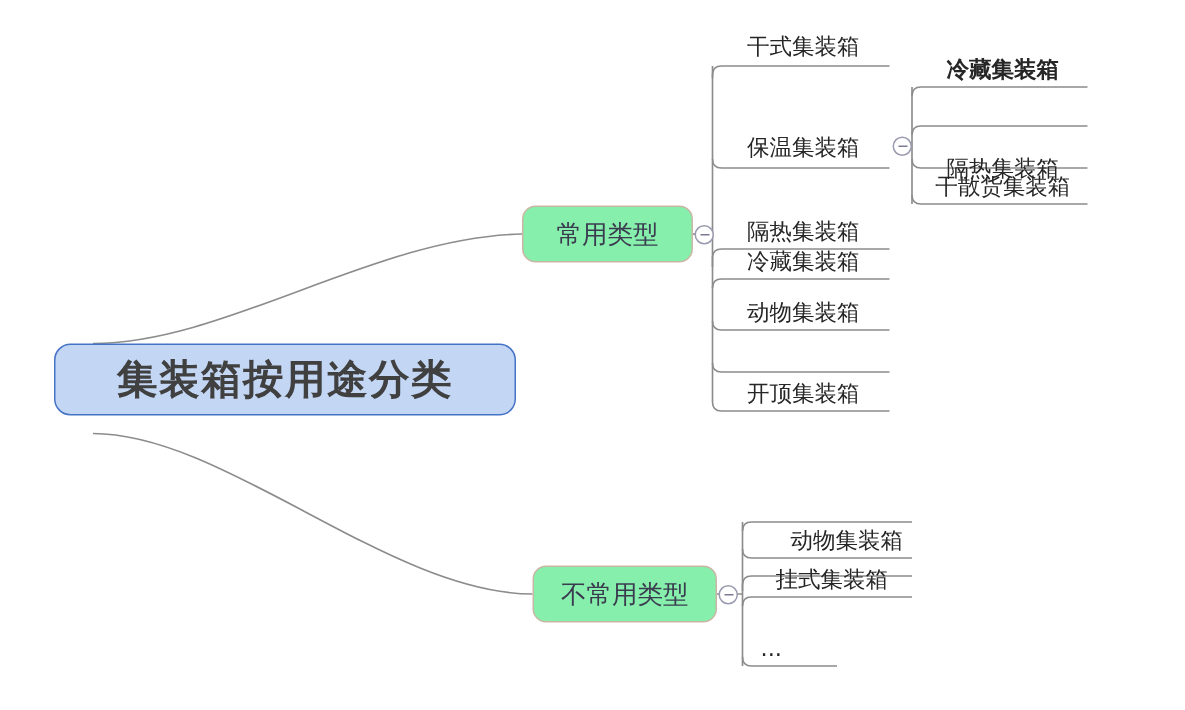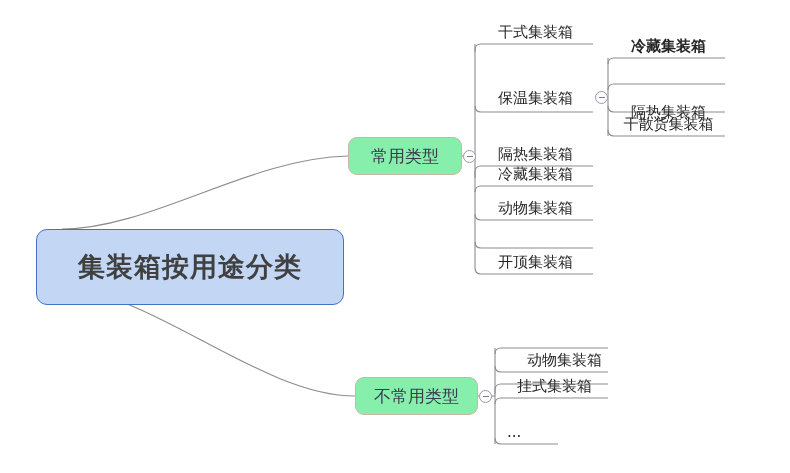--- a/index.html
+++ b/index.html
@@ -23,21 +23,21 @@
     height: 473px;
     pointer-events: none;
   }
 
   
   .root-node {
     position: absolute;
     left: 36px;
     top: 229px;
     width: 308px;
-    height: 76px;
+    height: 48px;
     box-sizing: border-box;
     background: #c3d7f5;
     border: 1.4px solid #4472c4;
     border-radius: 11px;
     display: flex;
     align-items: center;
     justify-content: center;
     color: #404040;
     font-size: 27px;
     font-weight: bold;

